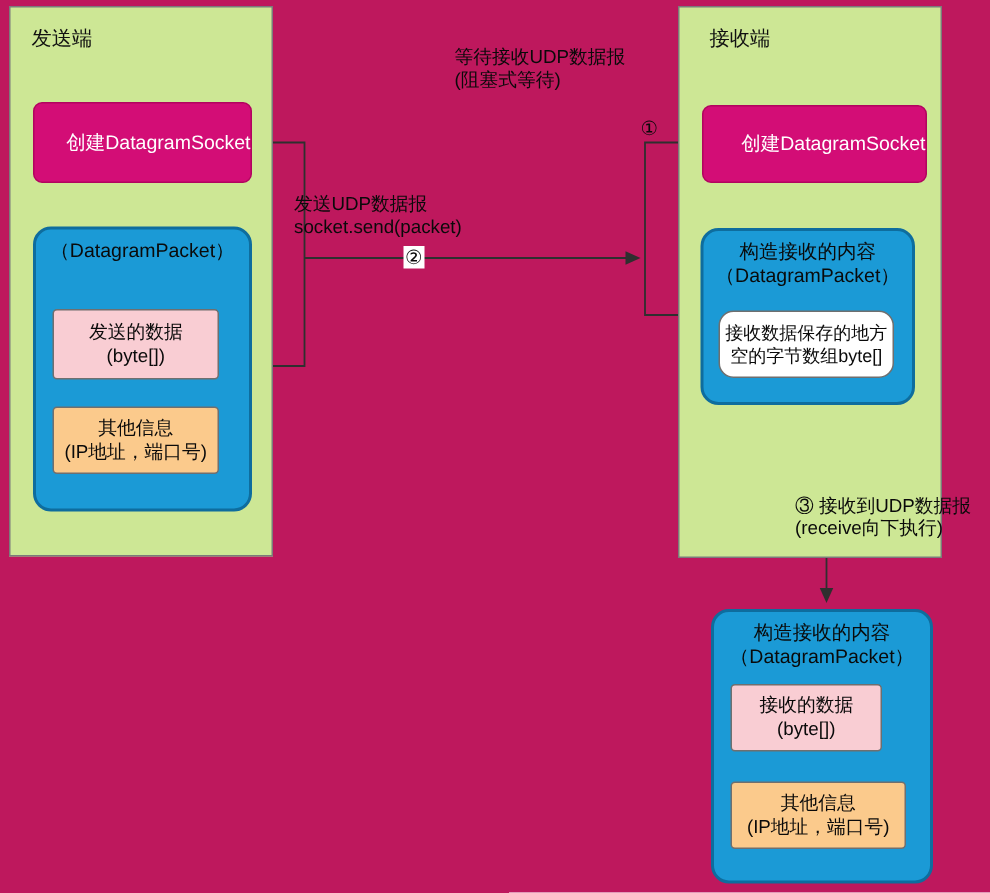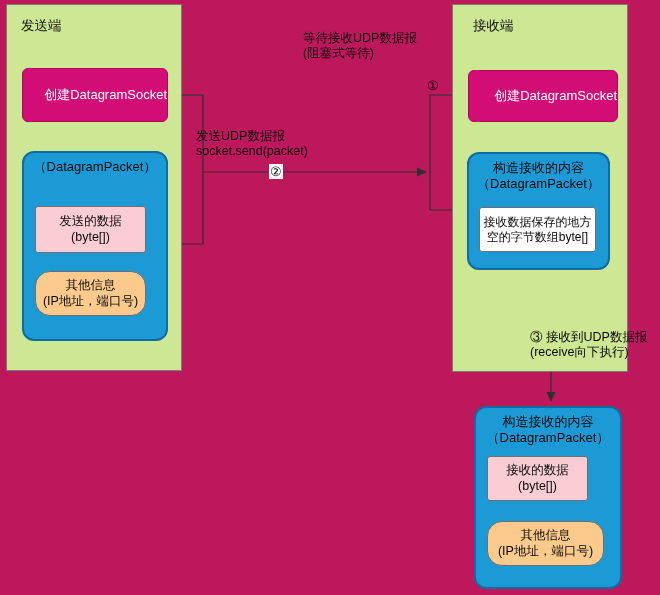--- a/index.html
+++ b/index.html
@@ -21,21 +21,21 @@
     position:absolute;background:#1b9ad6;border:2px solid #0e6d9e;border-radius:12px;
     box-sizing:border-box;
   }
   .hdr{position:absolute;text-align:center;font-size:13px;line-height:16px;color:#0a0a0a;}
   .inner-box{
     position:absolute;border:1px solid #6f6f6f;border-radius:3px;box-sizing:border-box;
     display:flex;flex-direction:column;align-items:center;justify-content:center;
     text-align:center;font-size:12.5px;line-height:15.5px;color:#0a0a0a;
   }
   .pink{background:#f9cdd3;}
-  .orange{background:#fbca8c;border-radius:15px;}
+  .orange{background:#fbca8c;}
   .white{background:#ffffff;font-size:12px;line-height:15px;}
   .ann{position:absolute;text-align:left;font-size:12.5px;line-height:15px;color:#0a0a0a;}
   .stepnum{position:absolute;font-size:13px;color:#0a0a0a;}
   .step-on-line{background:#ffffff;padding:0 1px;}
 </style>
 </head>
 <body>
 
 <div class="canvas">
 
@@ -77,21 +77,21 @@
 
   <div class="socket-box" style="left:468px;top:70px;width:150px;height:52px;">
     <span>创建DatagramSocket</span>
   </div>
 
   <div class="packet-box" style="left:467px;top:152px;width:143px;height:118px;"></div>
   <div class="hdr" style="left:467px;top:160px;width:143px;">
     <div>构造接收的内容</div>
     <div>（DatagramPacket）</div>
   </div>
-  <div class="inner-box white" style="left:479px;top:207px;width:117px;height:45px;">
+  <div class="inner-box white" style="left:479px;top:207px;width:117px;height:45px;border-radius:10px;">
     <div>接收数据保存的地方</div>
     <div>空的字节数组byte[]</div>
   </div>
 
   <div class="packet-box" style="left:474px;top:406px;width:148px;height:183px;"></div>
   <div class="hdr" style="left:474px;top:414px;width:148px;">
     <div>构造接收的内容</div>
     <div>（DatagramPacket）</div>
   </div>
   <div class="inner-box pink" style="left:487px;top:456px;width:101px;height:45px;">

